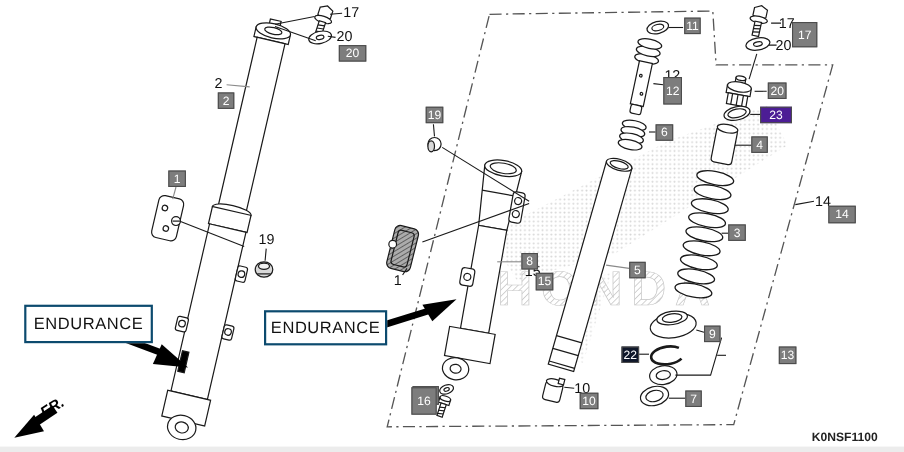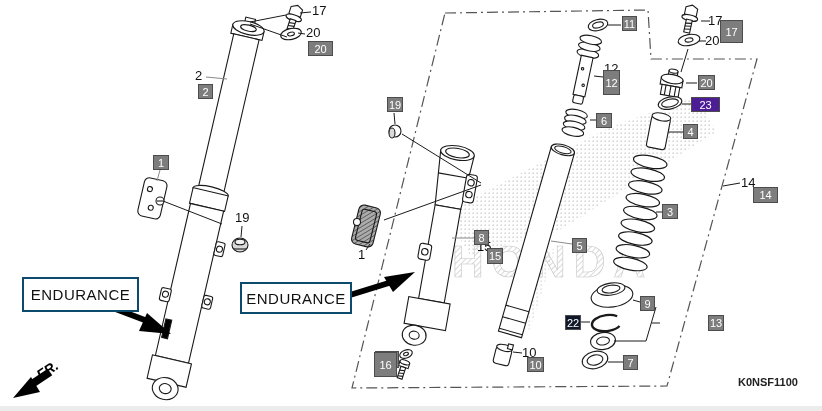--- a/index.html
+++ b/index.html
@@ -18,21 +18,21 @@
     font:11px "Liberation Sans", sans-serif; box-sizing:border-box; z-index:4;
   }
   .endurance {
     position:absolute; border:2px solid #0c4a6e; background:#fff; color:#111;
     font:15px "Liberation Sans", sans-serif; letter-spacing:0.5px;
     display:flex; align-items:center; justify-content:center; z-index:2;
   }
   #endurance-left  { left:22px;  top:277px; width:113px; height:31px; }
   #endurance-right { left:240px; top:282px; width:108px; height:28px; }
   #diagram-code {
-    position:absolute; left:738px; top:376px; font:600 11px "Liberation Sans", sans-serif;
+    position:absolute; left:738px; top:392px; font:600 11px "Liberation Sans", sans-serif;
     color:#222; z-index:3;text-align:right;
   }
   #fr-label {
     position:absolute; left:36px; top:362px; font:italic 700 14px "Liberation Sans", sans-serif;
     color:#000; transform:rotate(-33deg); z-index:3;
   }
 </style>
 </head>
 <body>
 

